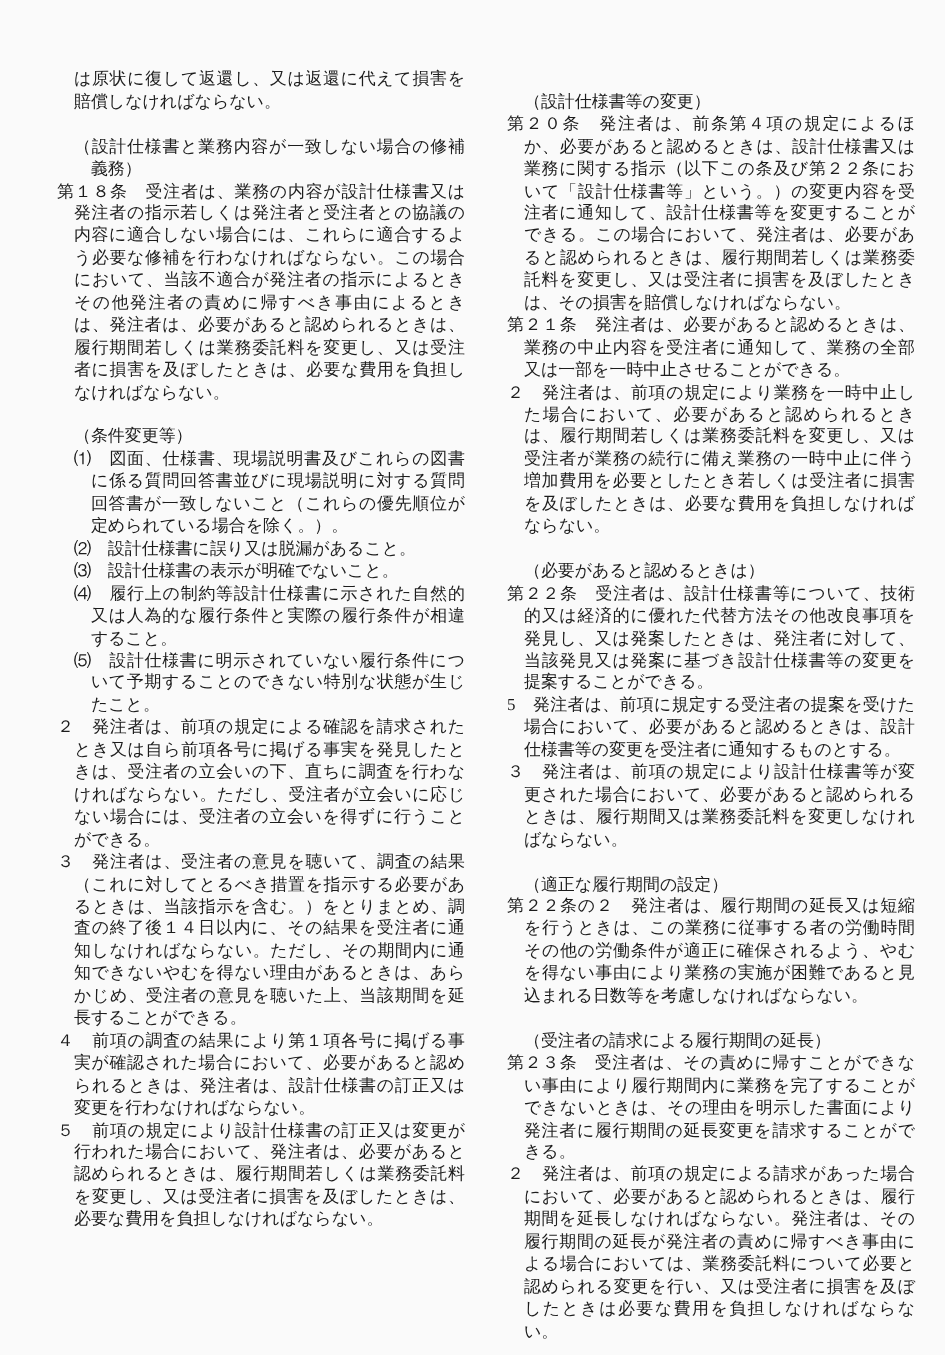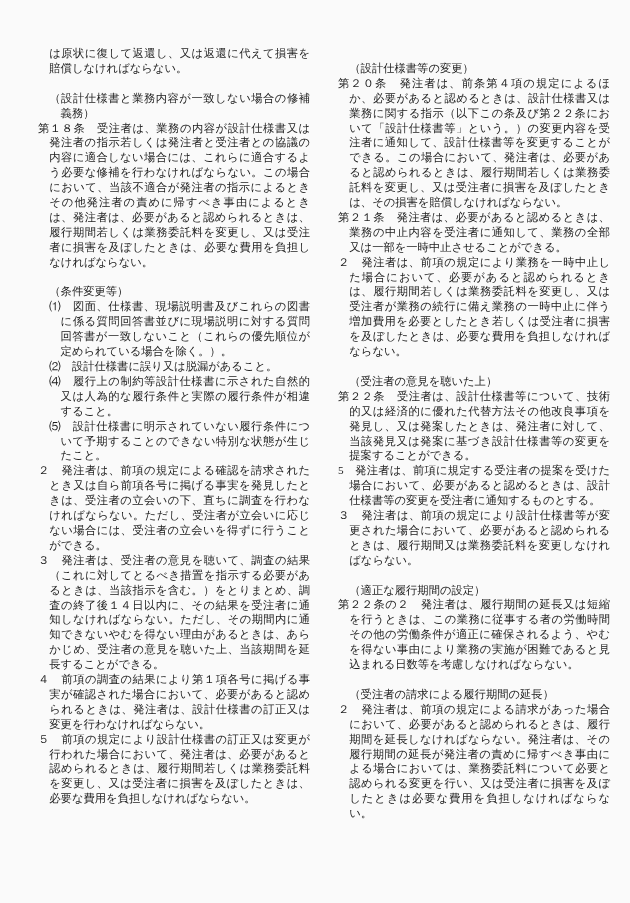--- a/index.html
+++ b/index.html
@@ -49,39 +49,41 @@
   <div class="cols">
     <div class="col">
         <p class="blk blk-cont">は原状に復して返還し、又は返還に代えて損害を賠償しなければならない。</p>
         <p class="blk blk-blank"></p>
         <p class="blk blk-heading">（設計仕様書と業務内容が一致しない場合の修補義務）</p>
         <p class="blk blk-article"><b class="art-label">第１８条</b>　受注者は、業務の内容が設計仕様書又は発注者の指示若しくは発注者と受注者との協議の内容に適合しない場合には、これらに適合するよう必要な修補を行わなければならない。この場合において、当該不適合が発注者の指示によるときその他発注者の責めに帰すべき事由によるときは、発注者は、必要があると認められるときは、履行期間若しくは業務委託料を変更し、又は受注者に損害を及ぼしたときは、必要な費用を負担しなければならない。</p>
         <p class="blk blk-blank"></p>
         <p class="blk blk-heading">（条件変更等）</p>
         <p class="blk blk-item">⑴　図面、仕様書、現場説明書及びこれらの図書に係る質問回答書並びに現場説明に対する質問回答書が一致しないこと（これらの優先順位が定められている場合を除く。）。</p>
         <p class="blk blk-item">⑵　設計仕様書に誤り又は脱漏があること。</p>
+        <p class="blk blk-item">⑶　設計仕様書の表示が明確でないこと。</p>
         <p class="blk blk-item">⑷　履行上の制約等設計仕様書に示された自然的又は人為的な履行条件と実際の履行条件が相違すること。</p>
         <p class="blk blk-item">⑸　設計仕様書に明示されていない履行条件について予期することのできない特別な状態が生じたこと。</p>
         <p class="blk blk-num">２　発注者は、前項の規定による確認を請求されたとき又は自ら前項各号に掲げる事実を発見したときは、受注者の立会いの下、直ちに調査を行わなければならない。ただし、受注者が立会いに応じない場合には、受注者の立会いを得ずに行うことができる。</p>
         <p class="blk blk-num">３　発注者は、受注者の意見を聴いて、調査の結果（これに対してとるべき措置を指示する必要があるときは、当該指示を含む。）をとりまとめ、調査の終了後１４日以内に、その結果を受注者に通知しなければならない。ただし、その期間内に通知できないやむを得ない理由があるときは、あらかじめ、受注者の意見を聴いた上、当該期間を延長することができる。</p>
         <p class="blk blk-num">４　前項の調査の結果により第１項各号に掲げる事実が確認された場合において、必要があると認められるときは、発注者は、設計仕様書の訂正又は変更を行わなければならない。</p>
         <p class="blk blk-num">５　前項の規定により設計仕様書の訂正又は変更が行われた場合において、発注者は、必要があると認められるときは、履行期間若しくは業務委託料を変更し、又は受注者に損害を及ぼしたときは、必要な費用を負担しなければならない。</p>
       </div>
     <div class="col">
         <p class="blk blk-blank"></p>
         <p class="blk blk-heading">（設計仕様書等の変更）</p>
         <p class="blk blk-article"><b class="art-label">第２０条</b>　発注者は、前条第４項の規定によるほか、必要があると認めるときは、設計仕様書又は業務に関する指示（以下この条及び第２２条において「設計仕様書等」という。）の変更内容を受注者に通知して、設計仕様書等を変更することができる。この場合において、発注者は、必要があると認められるときは、履行期間若しくは業務委託料を変更し、又は受注者に損害を及ぼしたときは、その損害を賠償しなければならない。</p>
         <p class="blk blk-article"><b class="art-label">第２１条</b>　発注者は、必要があると認めるときは、業務の中止内容を受注者に通知して、業務の全部又は一部を一時中止させることができる。</p>
         <p class="blk blk-num">２　発注者は、前項の規定により業務を一時中止した場合において、必要があると認められるときは、履行期間若しくは業務委託料を変更し、又は受注者が業務の続行に備え業務の一時中止に伴う増加費用を必要としたとき若しくは受注者に損害を及ぼしたときは、必要な費用を負担しなければならない。</p>
         <p class="blk blk-blank"></p>
-        <p class="blk blk-heading">（受注者の意見を聴いた上）</p>
+        <p class="blk blk-heading">（必要があると認めるときは）</p>
         <p class="blk blk-article"><b class="art-label">第２２条</b>　受注者は、設計仕様書等について、技術的又は経済的に優れた代替方法その他改良事項を発見し、又は発案したときは、発注者に対して、当該発見又は発案に基づき設計仕様書等の変更を提案することができる。</p>
         <p class="blk blk-num">5　発注者は、前項に規定する受注者の提案を受けた場合において、必要があると認めるときは、設計仕様書等の変更を受注者に通知するものとする。</p>
         <p class="blk blk-num">３　発注者は、前項の規定により設計仕様書等が変更された場合において、必要があると認められるときは、履行期間又は業務委託料を変更しなければならない。</p>
         <p class="blk blk-blank"></p>
         <p class="blk blk-heading">（適正な履行期間の設定）</p>
         <p class="blk blk-article"><b class="art-label">第２２条の２</b>　発注者は、履行期間の延長又は短縮を行うときは、この業務に従事する者の労働時間その他の労働条件が適正に確保されるよう、やむを得ない事由により業務の実施が困難であると見込まれる日数等を考慮しなければならない。</p>
         <p class="blk blk-blank"></p>
         <p class="blk blk-heading">（受注者の請求による履行期間の延長）</p>
+        <p class="blk blk-article"><b class="art-label">第２３条</b>　受注者は、その責めに帰すことができない事由により履行期間内に業務を完了することができないときは、その理由を明示した書面により発注者に履行期間の延長変更を請求することができる。</p>
         <p class="blk blk-num">２　発注者は、前項の規定による請求があった場合において、必要があると認められるときは、履行期間を延長しなければならない。発注者は、その履行期間の延長が発注者の責めに帰すべき事由による場合においては、業務委託料について必要と認められる変更を行い、又は受注者に損害を及ぼしたときは必要な費用を負担しなければならない。</p>
       </div>
   </div>
 </div>
 
 </body></html>

